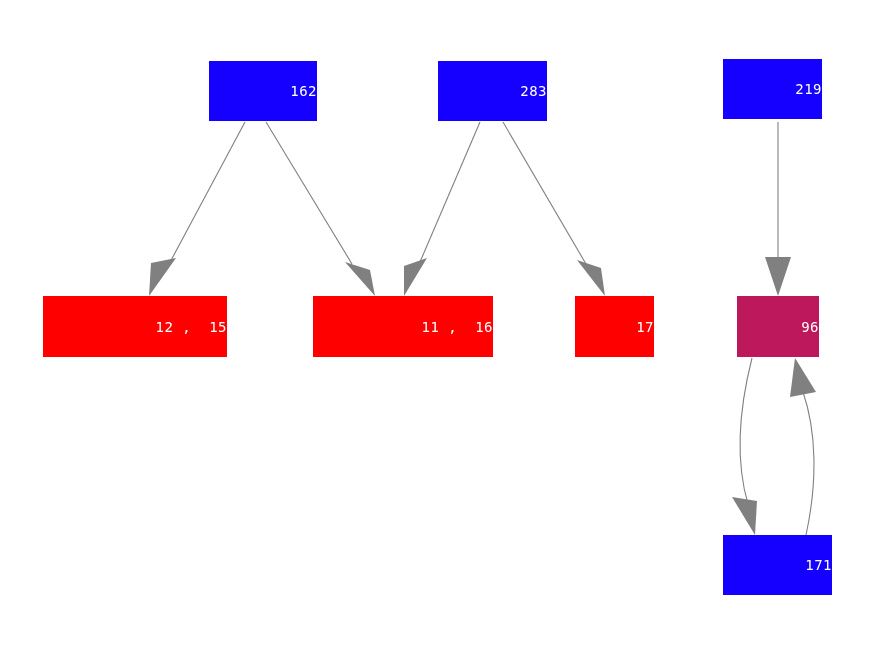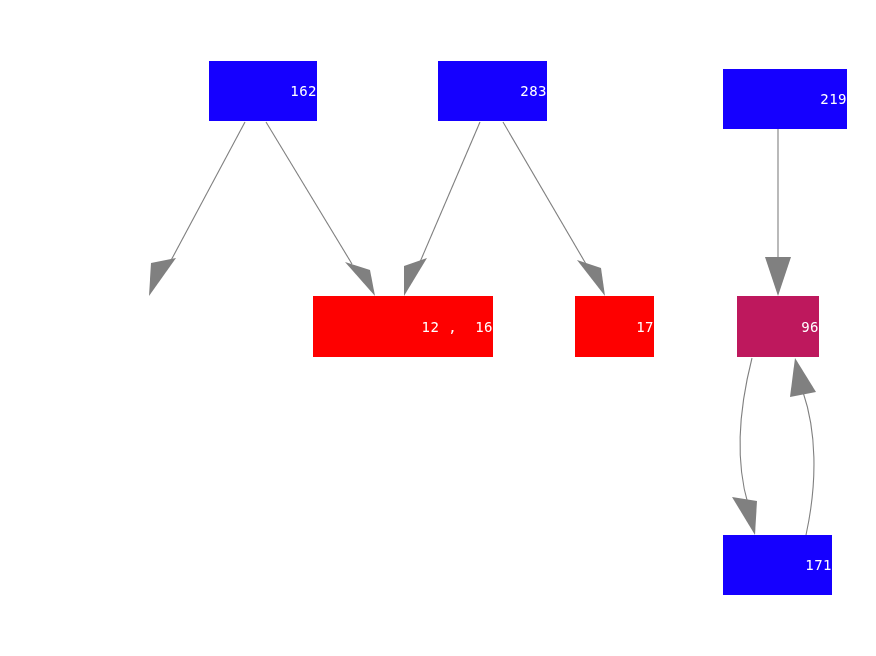--- a/index.html
+++ b/index.html
@@ -85,27 +85,30 @@
   </svg>
 
   <div class="node" style="left:209px; top:61px; width:108px; height:60px; background:#1500ff;">
     <span class="node-label">162</span>
   </div>
 
   <div class="node" style="left:438px; top:61px; width:109px; height:60px; background:#1500ff;">
     <span class="node-label">283</span>
   </div>
 
-  <div class="node" style="left:723px; top:69px; width:124px; height:60px; background:#1500ff;">
+  <div class="node" style="left:723px; top:59px; width:99px; height:60px; background:#1500ff;">
     <span class="node-label">219</span>
   </div>
 
+  <div class="node" style="left:43px; top:296px; width:184px; height:61px; background:#fe0000;">
+    <span class="node-label">12 ,  15</span>
+  </div>
 
   <div class="node" style="left:313px; top:296px; width:180px; height:61px; background:#fe0000;">
-    <span class="node-label">12 ,  16</span>
+    <span class="node-label">11 ,  16</span>
   </div>
 
   <div class="node" style="left:575px; top:296px; width:79px; height:61px; background:#fe0000;">
     <span class="node-label">17</span>
   </div>
 
   <div class="node" style="left:737px; top:296px; width:82px; height:61px; background:#be185d;">
     <span class="node-label">96</span>
   </div>
 

